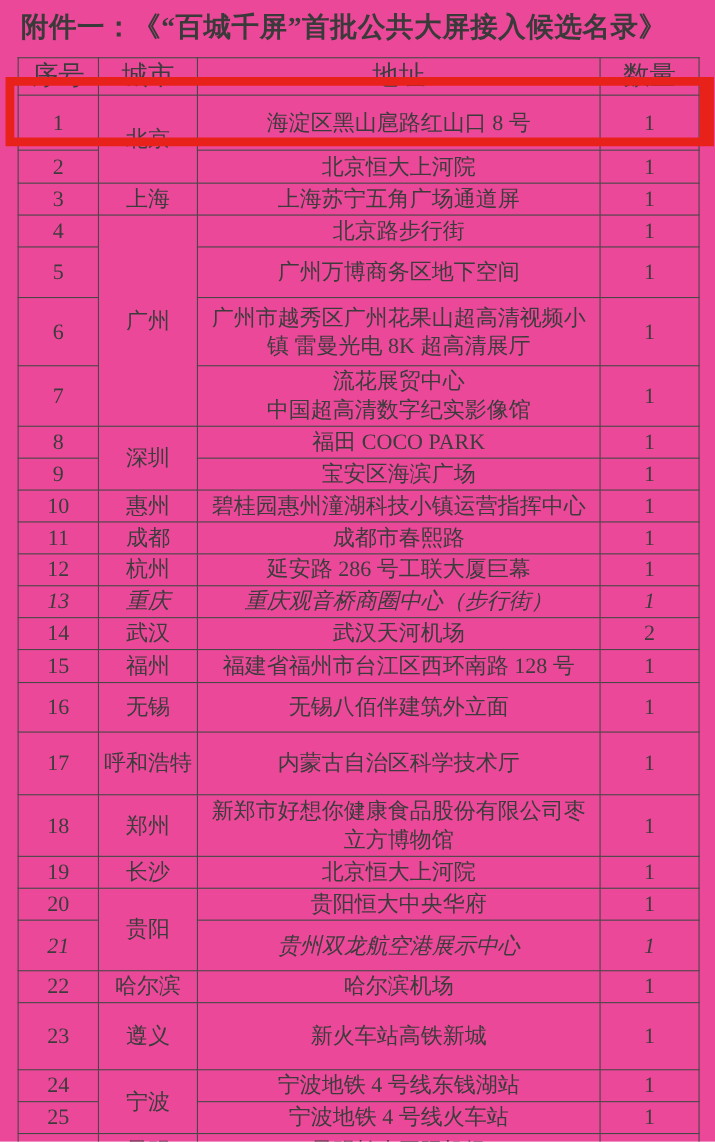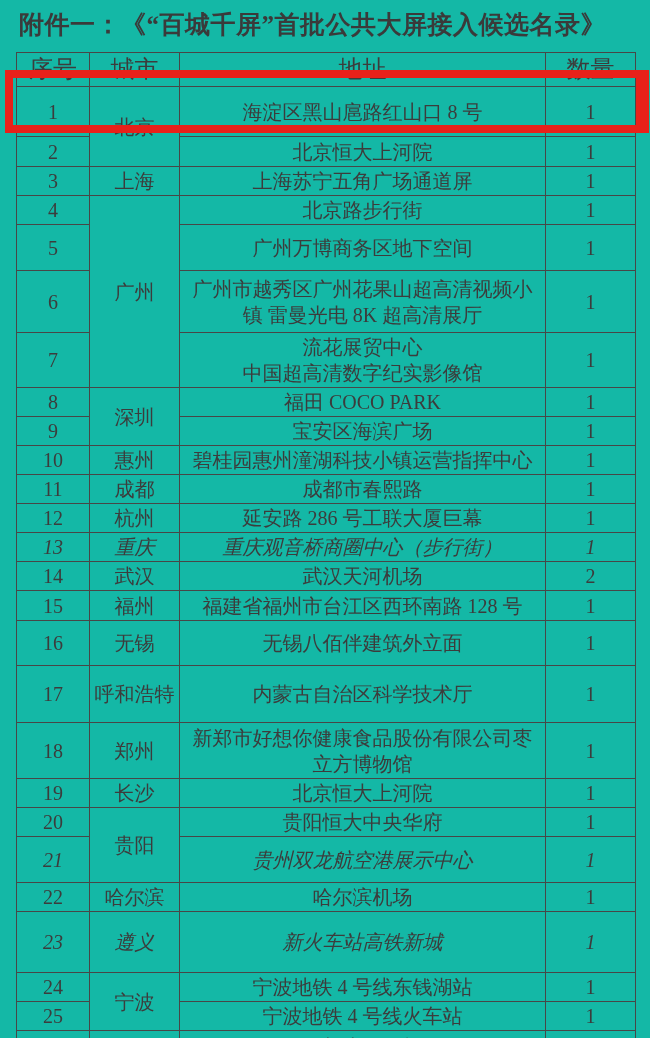--- a/index.html
+++ b/index.html
@@ -1,19 +1,19 @@
 <!DOCTYPE html>
 <html><head>
 <meta charset="utf-8">
 <style>
   html,body{margin:0;padding:0;background:#ffffff;}
   #page{
     position:relative;
     width:650px;height:1038px;
-    background:#14b8a6;
+    background:#ec4899;
     font-family:"Liberation Serif","DejaVu Serif",serif;
     color:#3b3b3b;
     overflow:hidden;
   }
   #title{
     position:absolute;left:19px;top:8px;width:620px;
     font-size:25px;font-weight:700;letter-spacing:0.5px;
     color:#3a3a3a;white-space:nowrap;
   }
   #doc-table{
@@ -188,21 +188,21 @@
           <td class="cell-no">21</td>
           <td class="cell-address">贵州双龙航空港展示中心</td>
           <td class="cell-qty">1</td>
         </tr>
         <tr style="height: 27px;">
           <td class="cell-no">22</td>
           <td class="cell-city">哈尔滨</td>
           <td class="cell-address">哈尔滨机场</td>
           <td class="cell-qty">1</td>
         </tr>
-        <tr style="height: 61px; font-style: italic;">
+        <tr style="height: 61px;">
           <td class="cell-no">23</td>
           <td class="cell-city">遵义</td>
           <td class="cell-address">新火车站高铁新城</td>
           <td class="cell-qty">1</td>
         </tr>
         <tr style="height: 27px;">
           <td class="cell-no">24</td>
           <td class="cell-city" rowspan="2">宁波</td>
           <td class="cell-address">宁波地铁 4 号线东钱湖站</td>
           <td class="cell-qty">1</td>

